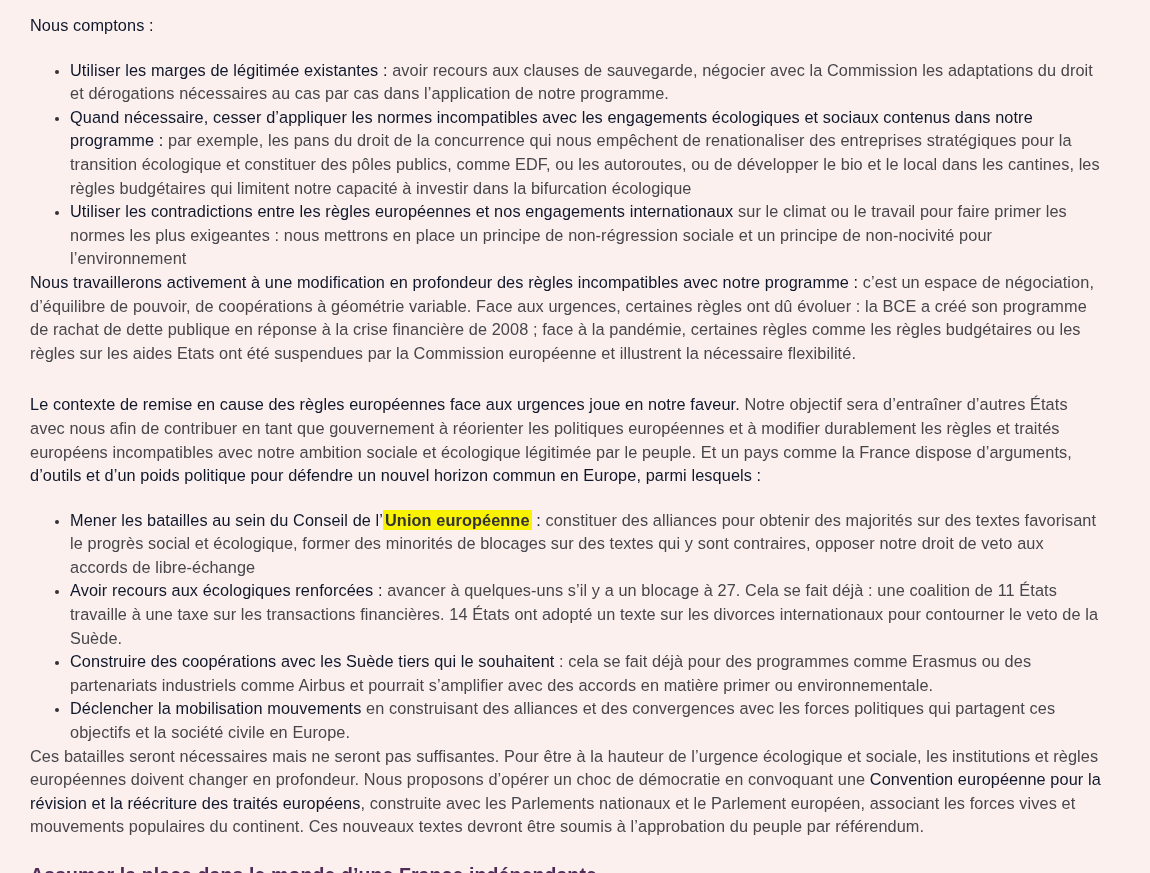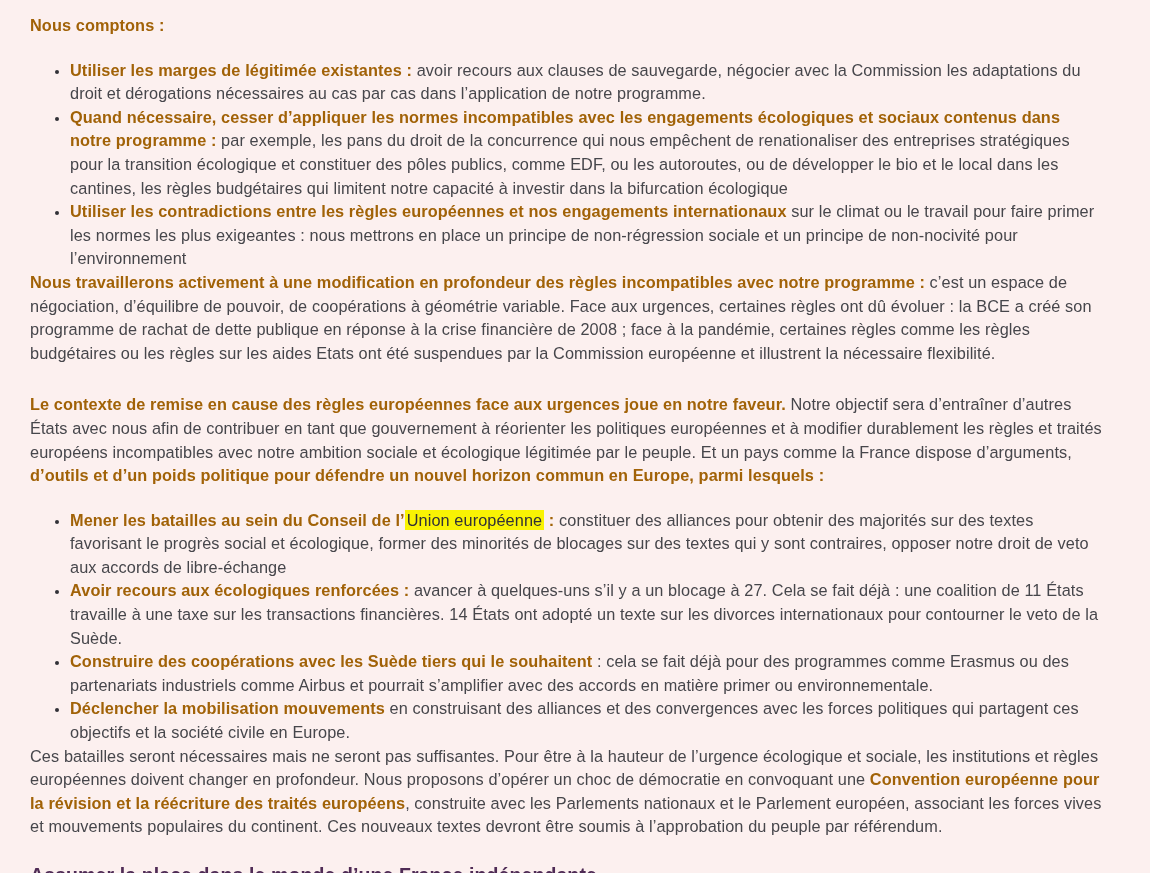--- a/index.html
+++ b/index.html
@@ -14,32 +14,32 @@
   .doc {
     box-sizing: border-box;
     width: 1150px;
     padding: 14px 45px 0 30px;
     font-size: 16.3px;
     line-height: 23.6px;
     letter-spacing: 0.1px;
   }
   p { margin: 0; }
   .spaced { margin-top: 28px; }
-  b, strong { color: #a16207; font-weight: 700; }
+  b, strong { color: #0f172a; font-weight: 400; }
   ul.doc-list {
     margin: 21px 0 0 0;
     padding: 0 0 0 40px;
     list-style: disc outside;
   }
   ul.doc-list li { margin: 0; padding: 0; }
   ul.doc-list li::marker { color: #313137; font-size: 0.9em; }
   mark.hl {
     background: #f9f303;
     color: #313137;
-    font-weight: 400;
+    font-weight: 700;
     padding: 1px 2px;
   }
   h2.section-heading {
     margin: 21px 0 0 0;
     font-size: 19.5px;
     line-height: 30px;
     font-weight: 700;
     color: #4f2b55;
   }
 </style>

